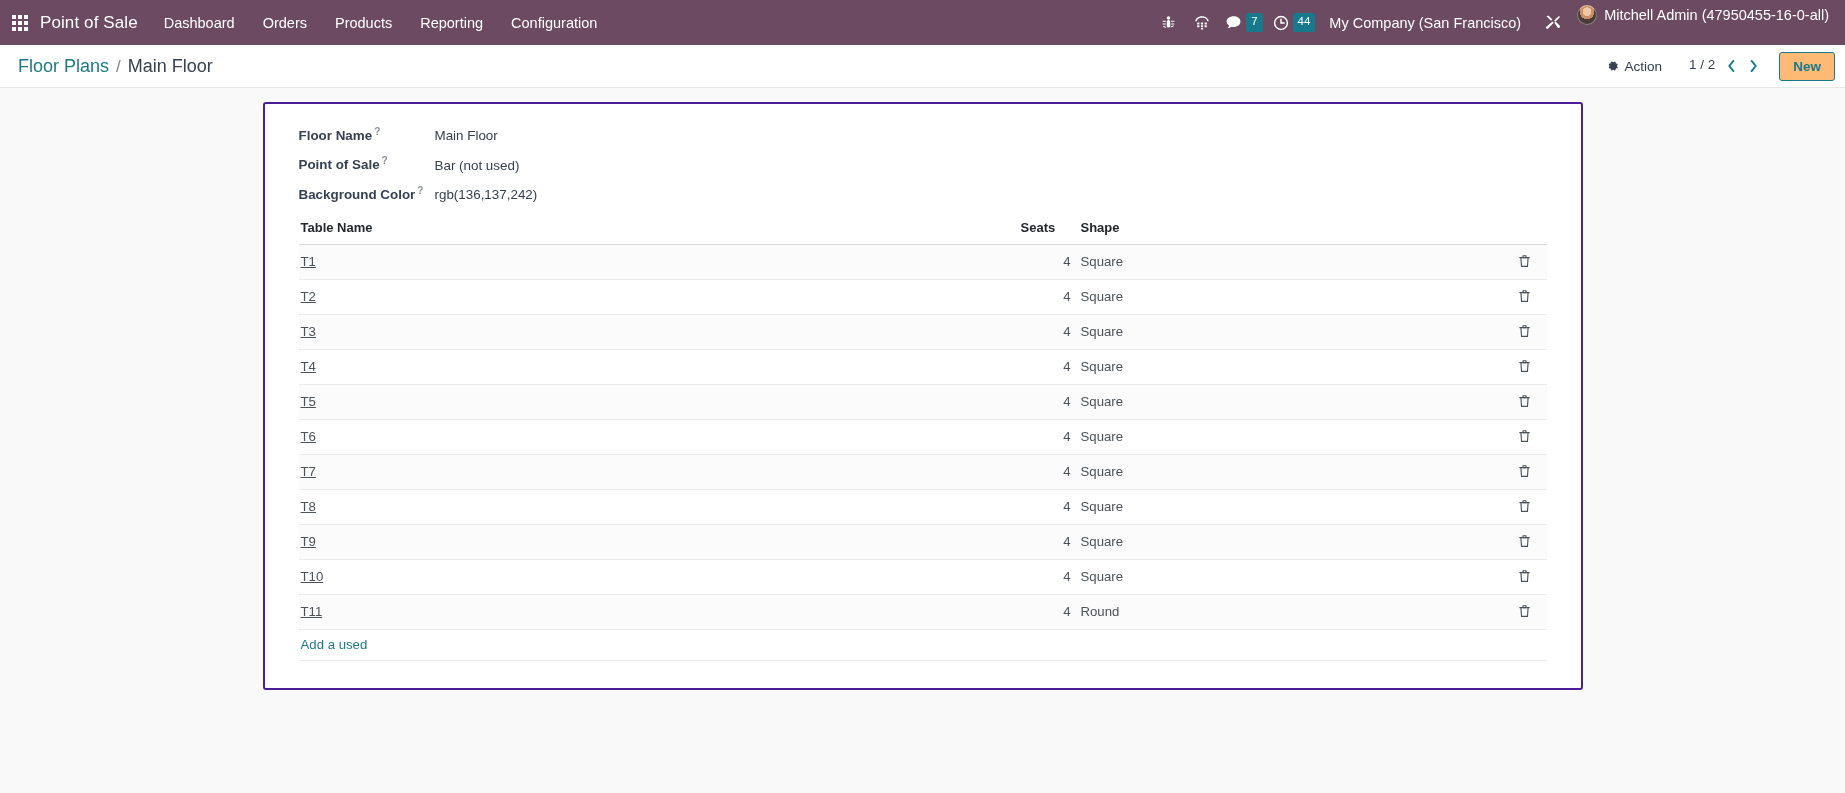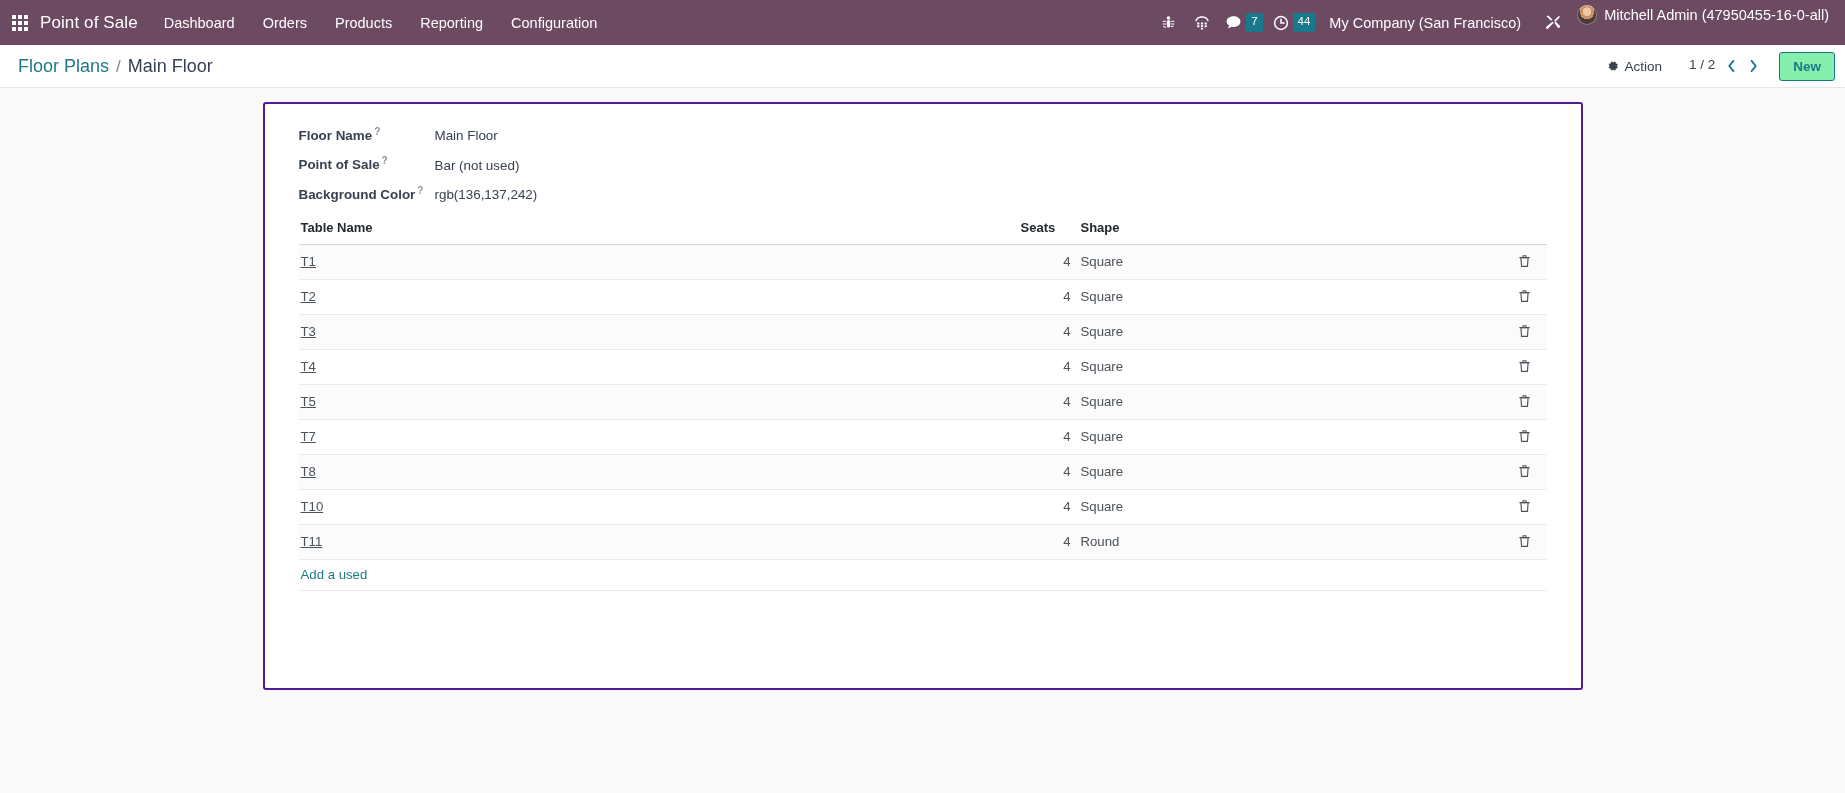--- a/index.html
+++ b/index.html
@@ -115,21 +115,21 @@
   .pager-value { cursor: pointer; padding: 3px 4px; white-space: nowrap; }
   .pager-arrow {
     width: 20px; height: 24px;
     display: flex; align-items: center; justify-content: center;
     color: #17798b; cursor: pointer; font-size: 15px;
   }
   .new-btn {
     margin-left: 16px;
     border: 1px solid #17798b;
     color: #17798b;
-    background: #86efac;
+    background: #fdba74;
     font-size: 13.5px;
     font-weight: bold;
     padding: 6px 13px;
     border-radius: 3px;
     cursor: pointer;
     font-family: "Liberation Sans", sans-serif;
   }
 
   
   .content {
@@ -438,33 +438,57 @@
                 <td class="c-shape">Square</td>
                 <td class="c-trash"><span class="trash-btn">
                     <svg width="13" height="14" viewBox="0 0 14 16" fill="none" stroke="currentColor" stroke-width="1.3" stroke-linecap="round" stroke-linejoin="round">
                       <path d="M1.6 4.1h10.8"></path>
                       <path d="M5.3 2.0h3.4v2.1H5.3z"></path>
                       <path d="M2.9 4.1l.7 10.1h6.8l.7-10.1"></path>
                     </svg>
                   </span></td>
               </tr>
               <tr class="o2m-row">
+                <td class="c-name">T6</td>
+                <td class="c-seats">4</td>
+                <td class="c-shape">Square</td>
+                <td class="c-trash"><span class="trash-btn">
+                    <svg width="13" height="14" viewBox="0 0 14 16" fill="none" stroke="currentColor" stroke-width="1.3" stroke-linecap="round" stroke-linejoin="round">
+                      <path d="M1.6 4.1h10.8"></path>
+                      <path d="M5.3 2.0h3.4v2.1H5.3z"></path>
+                      <path d="M2.9 4.1l.7 10.1h6.8l.7-10.1"></path>
+                    </svg>
+                  </span></td>
+              </tr>
+              <tr class="o2m-row">
                 <td class="c-name">T7</td>
                 <td class="c-seats">4</td>
                 <td class="c-shape">Square</td>
                 <td class="c-trash"><span class="trash-btn">
                     <svg width="13" height="14" viewBox="0 0 14 16" fill="none" stroke="currentColor" stroke-width="1.3" stroke-linecap="round" stroke-linejoin="round">
                       <path d="M1.6 4.1h10.8"></path>
                       <path d="M5.3 2.0h3.4v2.1H5.3z"></path>
                       <path d="M2.9 4.1l.7 10.1h6.8l.7-10.1"></path>
                     </svg>
                   </span></td>
               </tr>
               <tr class="o2m-row">
                 <td class="c-name">T8</td>
+                <td class="c-seats">4</td>
+                <td class="c-shape">Square</td>
+                <td class="c-trash"><span class="trash-btn">
+                    <svg width="13" height="14" viewBox="0 0 14 16" fill="none" stroke="currentColor" stroke-width="1.3" stroke-linecap="round" stroke-linejoin="round">
+                      <path d="M1.6 4.1h10.8"></path>
+                      <path d="M5.3 2.0h3.4v2.1H5.3z"></path>
+                      <path d="M2.9 4.1l.7 10.1h6.8l.7-10.1"></path>
+                    </svg>
+                  </span></td>
+              </tr>
+              <tr class="o2m-row">
+                <td class="c-name">T9</td>
                 <td class="c-seats">4</td>
                 <td class="c-shape">Square</td>
                 <td class="c-trash"><span class="trash-btn">
                     <svg width="13" height="14" viewBox="0 0 14 16" fill="none" stroke="currentColor" stroke-width="1.3" stroke-linecap="round" stroke-linejoin="round">
                       <path d="M1.6 4.1h10.8"></path>
                       <path d="M5.3 2.0h3.4v2.1H5.3z"></path>
                       <path d="M2.9 4.1l.7 10.1h6.8l.7-10.1"></path>
                     </svg>
                   </span></td>
               </tr>

